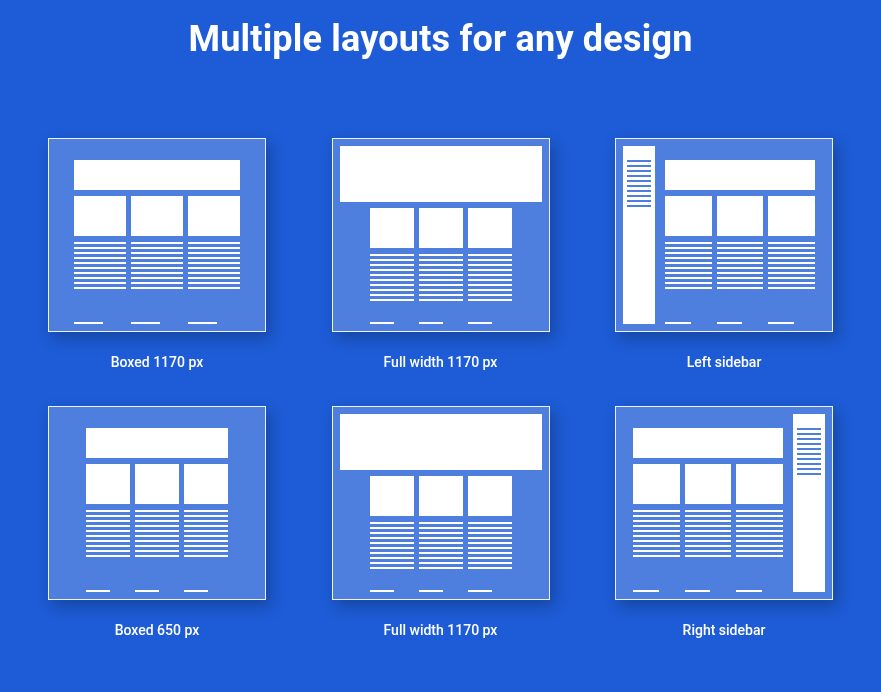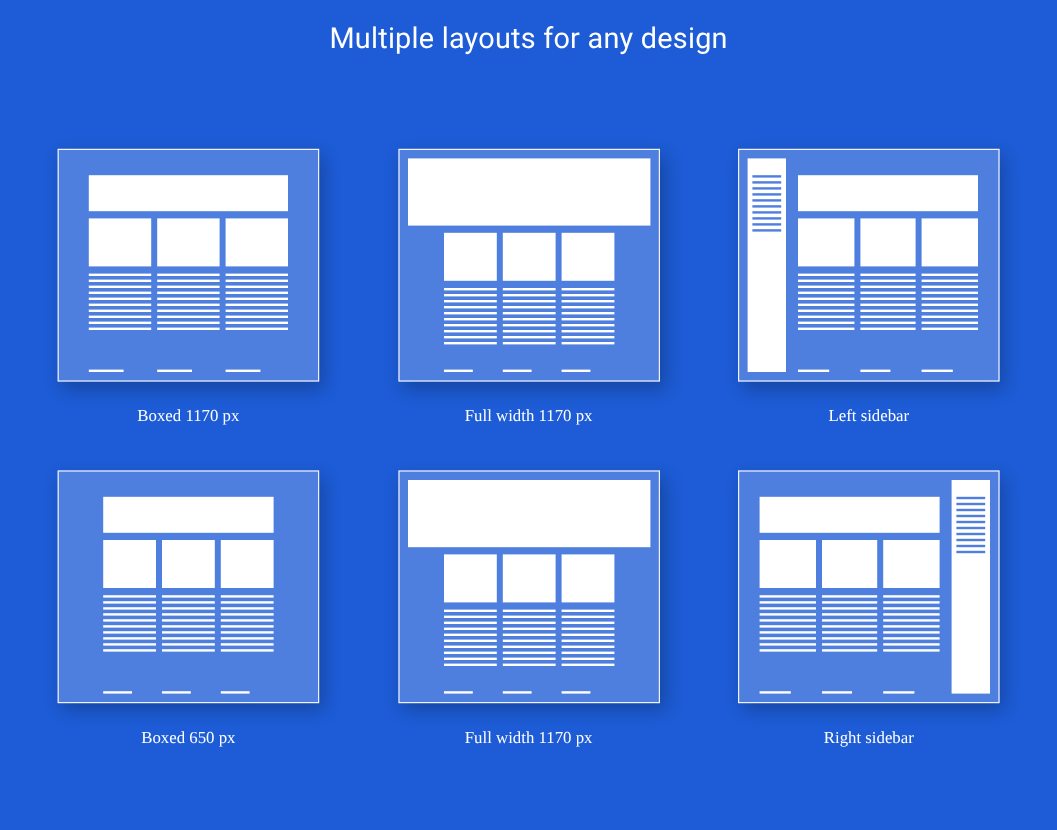--- a/index.html
+++ b/index.html
@@ -9,42 +9,41 @@
       background: #1d5cd6;
       font-family: -apple-system, BlinkMacSystemFont, "Segoe UI", Roboto, "Helvetica Neue", Arial, sans-serif;
       color: #fff;
       overflow: hidden;
     }
     .wrap {
       padding: 18px 40px 0 40px;
       text-align: center;
     }
     h1 {
-      font-size: 24px;
-      font-weight: 400;
+      font-size: 36px;
+      font-weight: 700;
       letter-spacing: 0.2px;
       margin-bottom: 22px;
     }
     .desc {
       font-size: 15px;
       line-height: 1.7;
       font-weight: 500;
       margin-bottom: 30px;
     }
     .grid {
       display: flex;
       flex-wrap: wrap;
       justify-content: space-between;
       gap: 36px 0;
       padding: 0 4px;
     }
     .cell {
       width: 226px;
       text-align: center;
-      font-family: Liberation Serif, serif;
     }
     .card {
       width: 218px;
       height: 194px;
       margin: 0 auto;
       border: 1px solid rgba(255,255,255,0.9);
       background: #4f7fde;
       box-shadow: 4px 6px 14px rgba(0,0,0,0.25);
       position: relative;
       padding: 7px;

